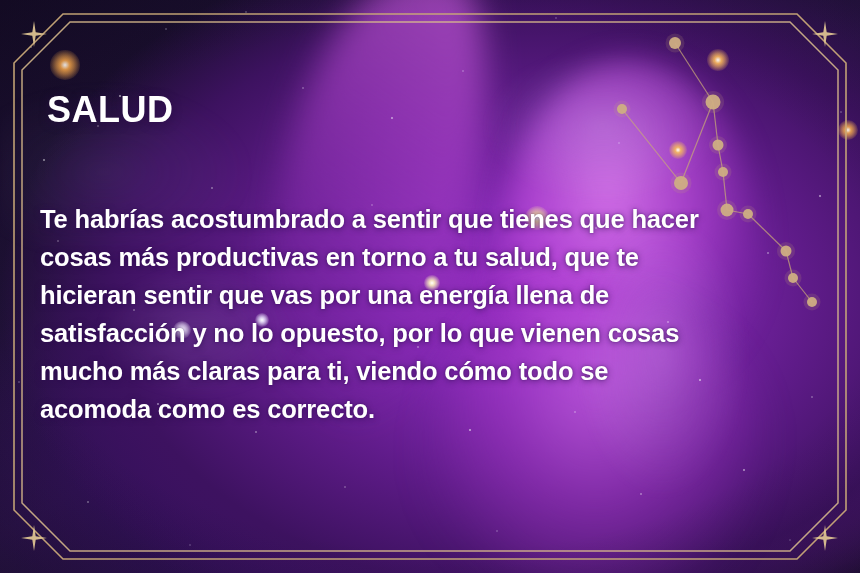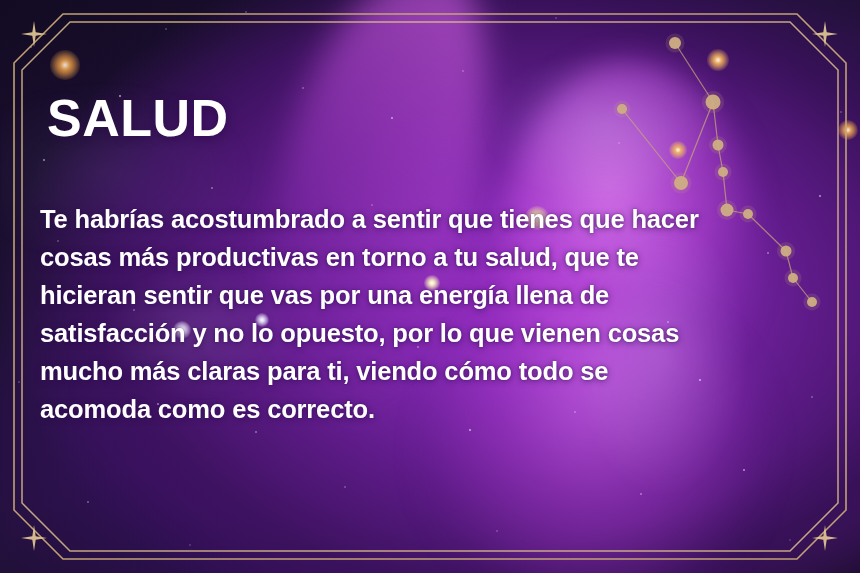--- a/index.html
+++ b/index.html
@@ -110,21 +110,21 @@
   .glowstar{position:absolute;border-radius:50%;pointer-events:none;}
 
   
   #frame{position:absolute;inset:0;pointer-events:none;}
   .sparkle{position:absolute;pointer-events:none;}
 
   
   #content{position:absolute;inset:0;}
   #title{
     position:absolute;left:47px;top:92px;
-    font-size:52px;font-weight:bold;color:#ffffff;
+    font-size:36px;font-weight:bold;color:#ffffff;
     letter-spacing:.5px;line-height:1;
     text-shadow:0 2px 10px rgba(40,10,70,.75);
     font-family:"Liberation Sans", sans-serif;
   }
   #body-text{
     position:absolute;left:40px;top:200px;width:790px;
     font-family:"Liberation Sans", sans-serif;
     font-size:26.5px;font-weight:bold;color:#ffffff;
     line-height:38px;
     letter-spacing:-.2px;

